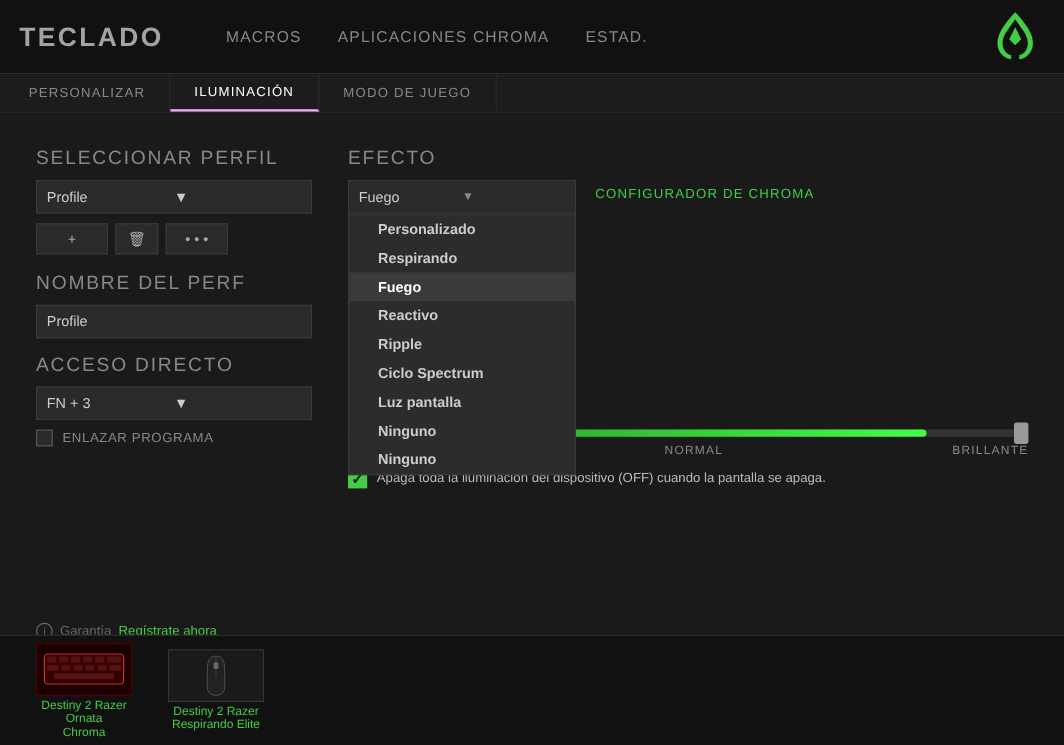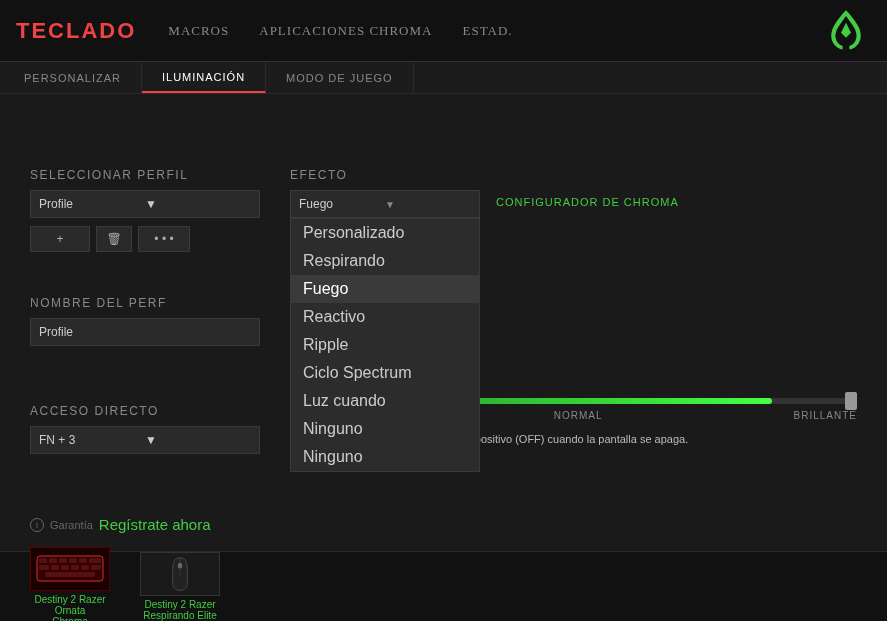--- a/index.html
+++ b/index.html
@@ -16,31 +16,30 @@
     
     .header {
       background: #111;
       height: 62px;
       display: flex;
       align-items: center;
       padding: 0 16px;
       border-bottom: 1px solid #333;
     }
     .header-title {
-      color: #ef4444;
+      color: #a3a3a3;
       font-size: 22px;
       font-weight: bold;
       letter-spacing: 2px;
-      margin-right: 32px;
+      margin-right: 52px;
     }
     .header-nav {
       display: flex;
       gap: 30px;
       flex: 1;
-      font-family: Liberation Serif, serif;
     }
     .header-nav-item {
       color: #888;
       font-size: 13px;
       letter-spacing: 1px;
       cursor: pointer;
       text-transform: uppercase;
     }
 
     
@@ -58,43 +57,42 @@
       letter-spacing: 1px;
       color: #888;
       cursor: pointer;
       display: flex;
       align-items: center;
       text-transform: uppercase;
       border-right: 1px solid #2a2a2a;
     }
     .sub-nav-item.active {
       color: #fff;
-      border-bottom: 2px solid #ef4444;
+      border-bottom: 2px solid #f0abfc;
     }
 
     
     .content {
       display: flex;
       height: calc(621px - 62px - 32px - 80px);
       padding: 30px 30px 10px 30px;
       gap: 30px;
     }
 
     
     .left-panel {
       width: 230px;
       flex-shrink: 0;
     }
     .section-label {
-      font-size: 12px;
+      font-size: 16px;
       letter-spacing: 1.5px;
       color: #888;
       margin-bottom: 8px;
       text-transform: uppercase;
-      margin-top: 44px;
     }
     .dropdown-row {
       display: flex;
       align-items: center;
       background: #2a2a2a;
       border: 1px solid #3a3a3a;
       height: 28px;
       padding: 0 8px;
       margin-bottom: 8px;
       cursor: pointer;
@@ -193,24 +191,25 @@
     .dropdown-menu {
       position: absolute;
       top: 28px;
       left: 0;
       width: 190px;
       background: #2c2c2c;
       border: 1px solid #3a3a3a;
       z-index: 100;
     }
     .dropdown-menu-item {
-      padding: 5px 12px;
-      font-size: 16px;
+      padding: 5px 24px;
+      font-size: 12px;
       color: #ccc;
       cursor: pointer;
+      font-weight: bold;
     }
     .dropdown-menu-item.selected { background: #3a3a3a; color: #fff; }
 
     .chroma-link {
       color: #44cc44;
       font-size: 11px;
       letter-spacing: 1px;
       text-decoration: none;
       text-transform: uppercase;
       cursor: pointer;
@@ -281,21 +280,21 @@
       font-size: 12px;
       font-weight: bold;
     }
     .off-label {
       font-size: 11px;
       color: #bbb;
     }
 
     
     .bottom-bar {
-      height: 70px;
+      height: 92px;
       background: #111;
       border-top: 1px solid #2a2a2a;
       display: flex;
       align-items: center;
       padding: 16px 20px;
       gap: 20px;
       position: absolute;
       bottom: 0;
       left: 0;
       right: 0;
@@ -331,21 +330,21 @@
       left: 30px;
       display: flex;
       align-items: center;
       gap: 6px;
     }
     .guarantee-text {
       font-size: 11px;
       color: #666;
     }
     .guarantee-link {
-      font-size: 15px;
+      font-size: 11px;
       color: #44cc44;
       cursor: pointer;
       text-decoration: none;
     }
     .guarantee-icon {
       width: 14px;
       height: 14px;
       border: 1px solid #666;
       border-radius: 50%;
       display: flex;
@@ -414,39 +413,43 @@
 
     <div class="section-label">NOMBRE DEL PERF</div>
     <input class="text-input" type="text" value="Profile" style="">
 
     <div class="section-label">ACCESO DIRECTO</div>
     <div class="dropdown-row">
       <span>FN + 3</span>
       <span class="dropdown-arrow">▼</span>
     </div>
 
+    <div class="checkbox-row">
+      <div class="checkbox-box"></div>
+      <span class="checkbox-label">ENLAZAR PROGRAMA</span>
+    </div>
   </div>
 
   <div class="right-panel">
     <div class="section-label">EFECTO</div>
     <div class="effect-row">
       <div class="effect-dropdown-wrap">
         <div class="effect-dropdown">
           <span>Fuego</span>
           <span class="dropdown-arrow">▼</span>
         </div>
 
         <div class="dropdown-menu">
           <div class="dropdown-menu-item">Personalizado</div>
           <div class="dropdown-menu-item">Respirando</div>
           <div class="dropdown-menu-item selected">Fuego</div>
           <div class="dropdown-menu-item">Reactivo</div>
           <div class="dropdown-menu-item">Ripple</div>
           <div class="dropdown-menu-item">Ciclo Spectrum</div>
-          <div class="dropdown-menu-item">Luz cuando</div>
+          <div class="dropdown-menu-item">Luz pantalla</div>
           <div class="dropdown-menu-item">Ninguno</div>
           <div class="dropdown-menu-item">Ninguno</div>
         </div>
       </div>
       <a class="chroma-link">CONFIGURADOR DE CHROMA</a>
     </div>
 
     <div class="brightness-section">
       <div class="slider-track">
         <div class="slider-fill"></div>

